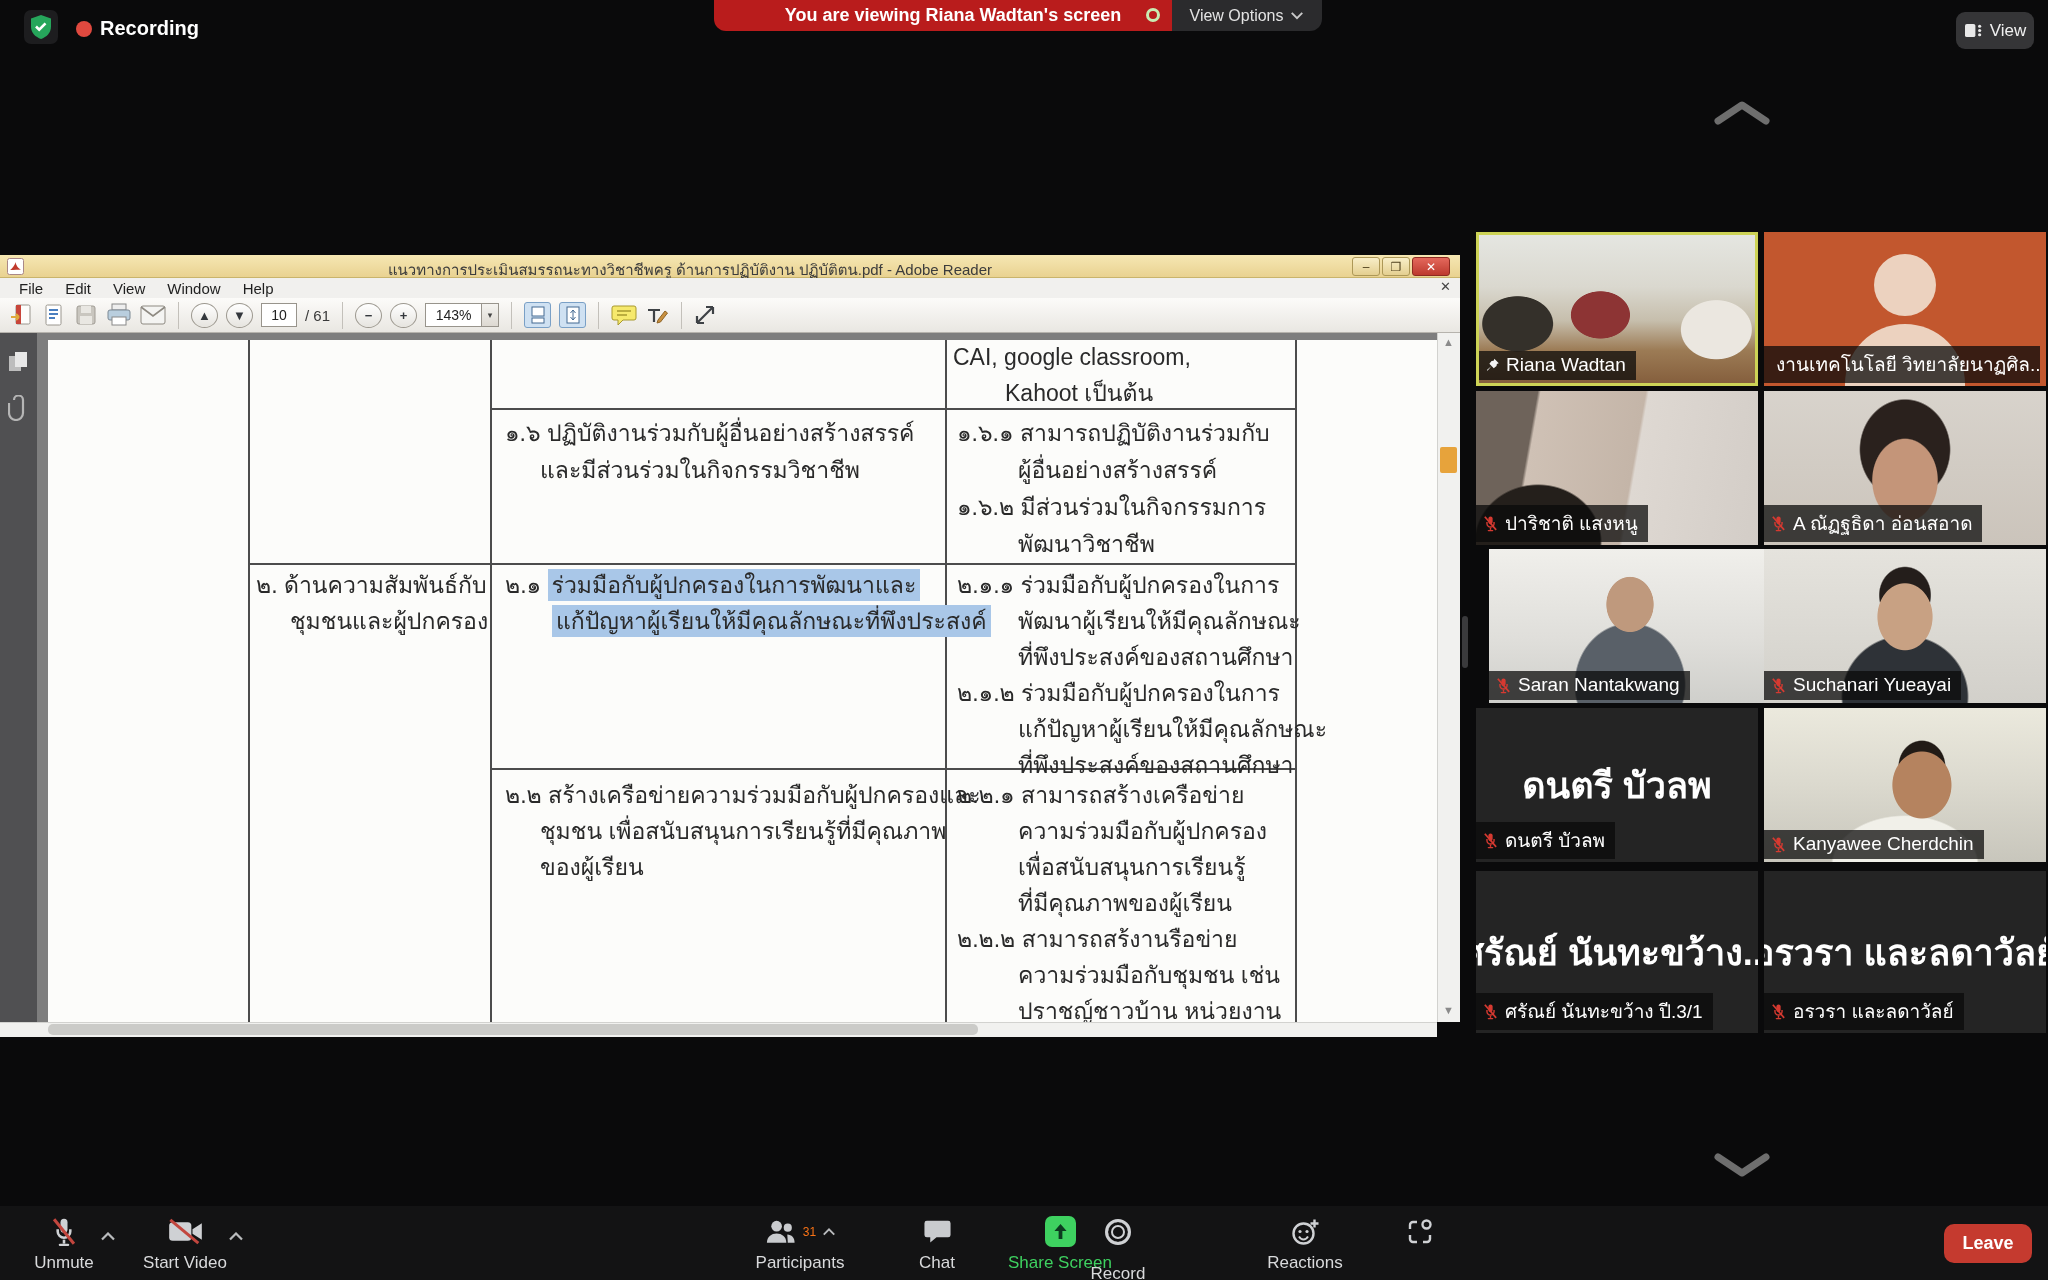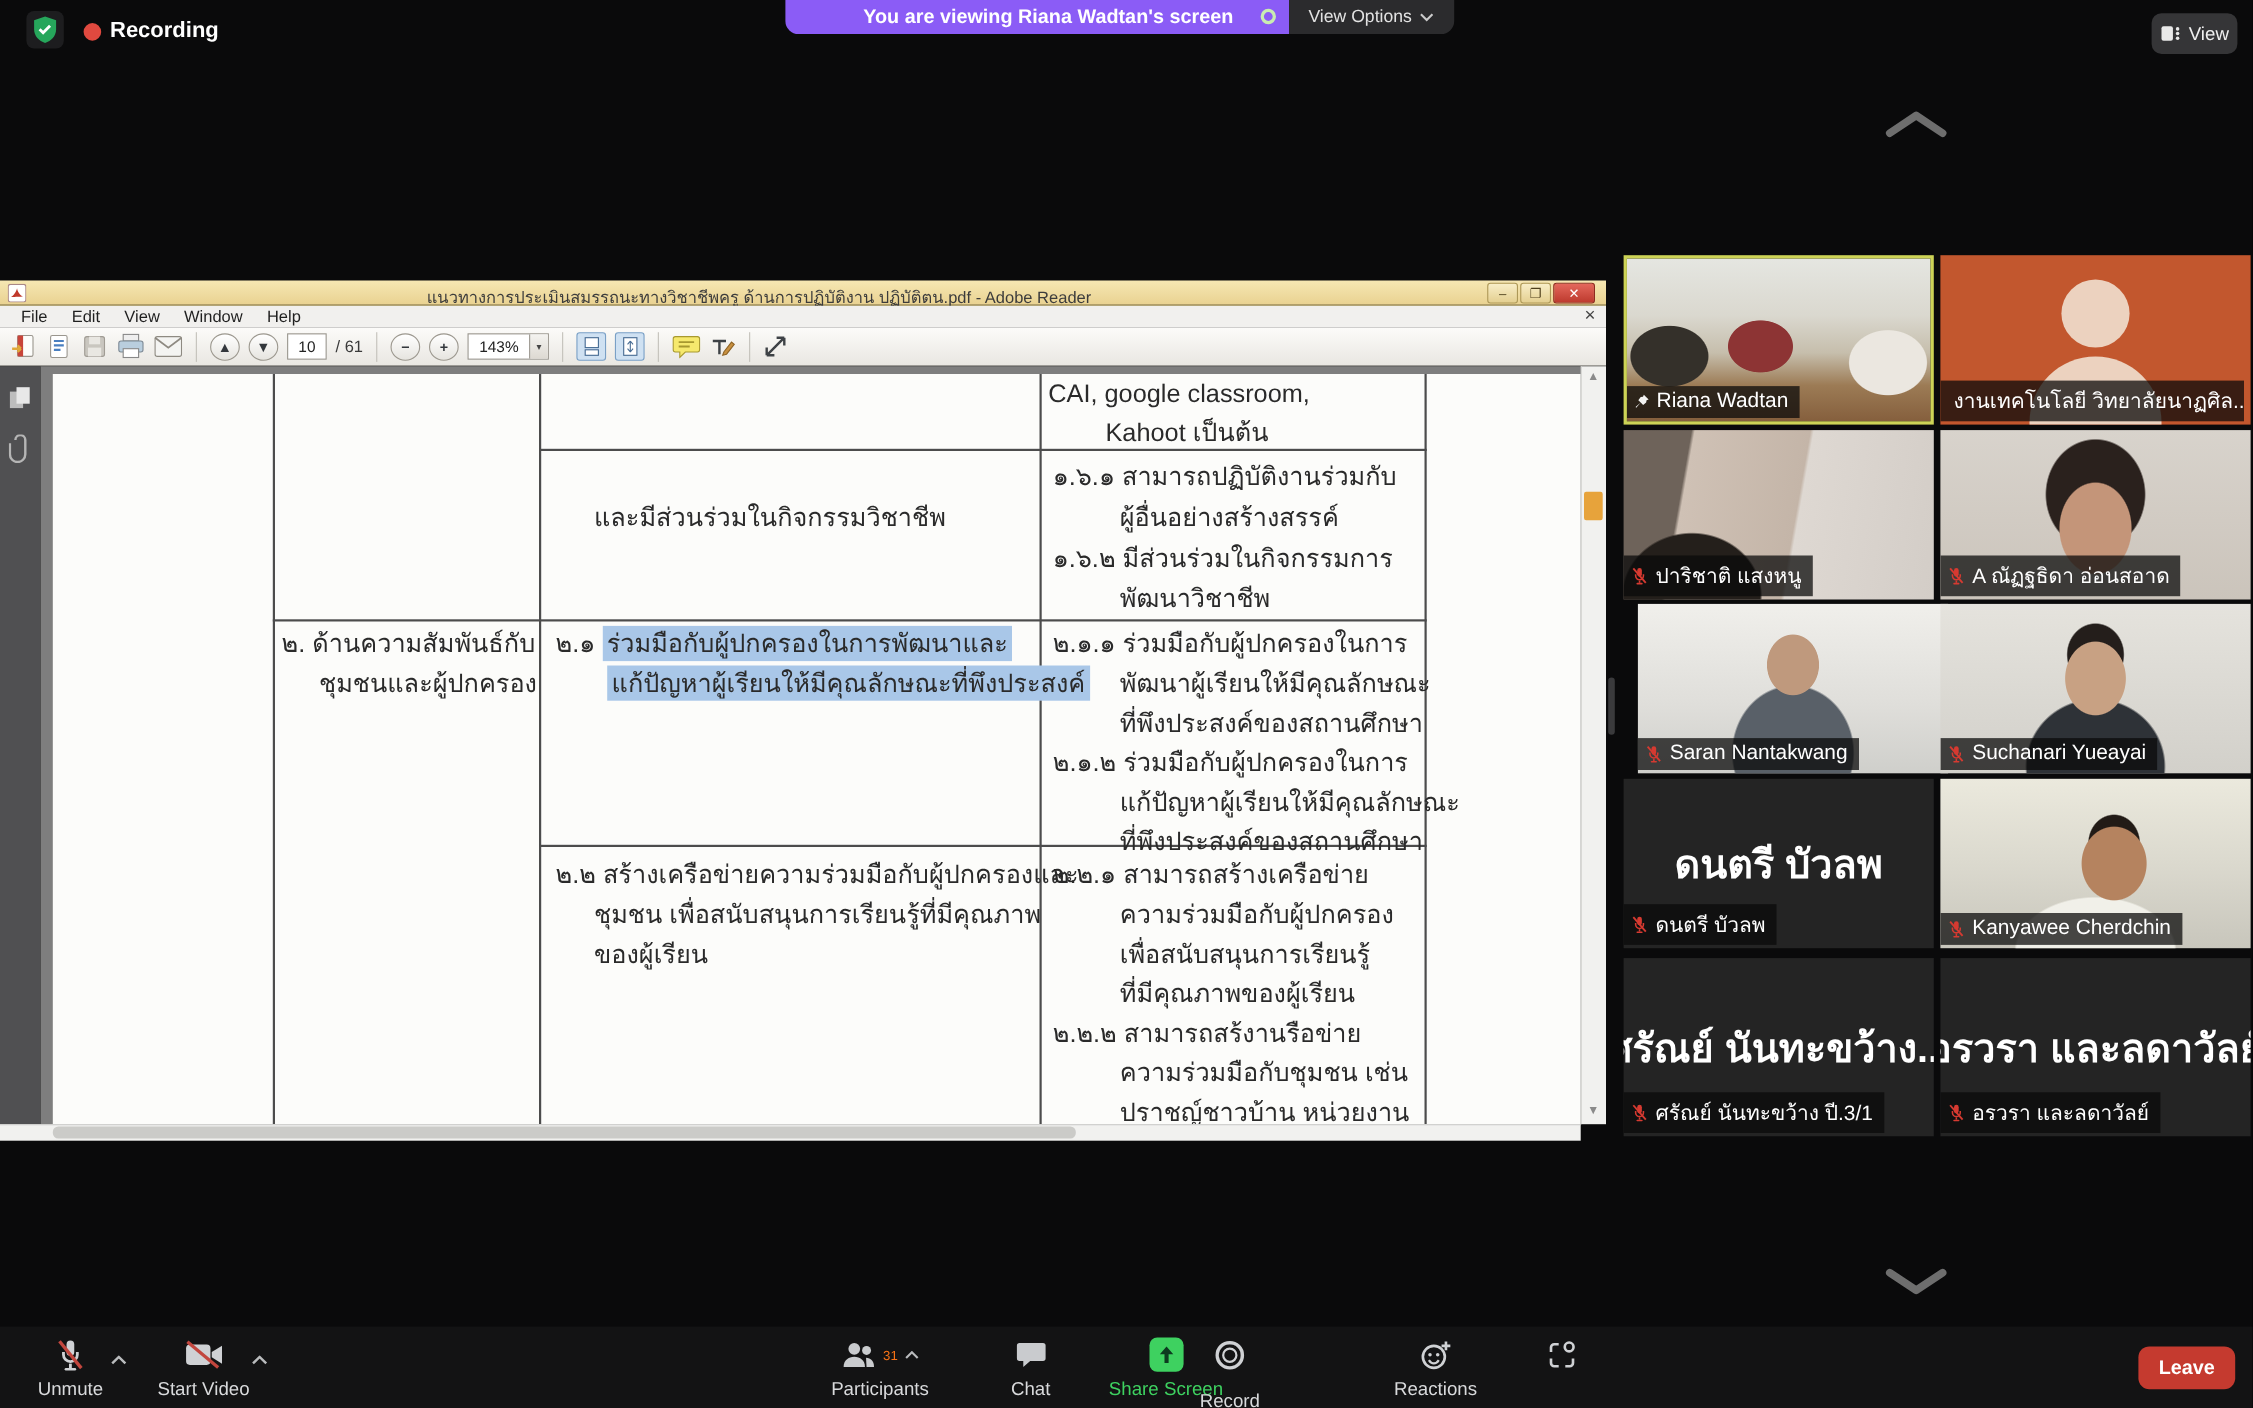--- a/index.html
+++ b/index.html
@@ -4,21 +4,21 @@
 <style>
   html,body{margin:0;padding:0;background:#000;}
   *{box-sizing:border-box;font-family:"Liberation Sans","DejaVu Sans",sans-serif;}
   #root{position:relative;width:2048px;height:1280px;background:#0a0a0b;overflow:hidden;}
   .abs{position:absolute;}
 
   
   .shield-box{position:absolute;left:24px;top:10px;width:34px;height:34px;background:#1d1d1f;border-radius:7px;display:flex;align-items:center;justify-content:center;}
   .rec-dot{position:absolute;left:76px;top:21px;width:16px;height:16px;border-radius:50%;background:#e0493f;}
   .rec-label{position:absolute;left:100px;top:17px;color:#fff;font-size:20px;font-weight:bold;}
-  .banner{position:absolute;left:714px;top:0;width:458px;height:31px;background:#8b5cf6;border-radius:0 0 0 12px;display:flex;align-items:center;justify-content:center;color:#fff;font-size:18px;font-weight:bold;padding-left:20px;}
+  .banner{position:absolute;left:714px;top:0;width:458px;height:31px;background:#b91c1c;border-radius:0 0 0 12px;display:flex;align-items:center;justify-content:center;color:#fff;font-size:18px;font-weight:bold;padding-left:20px;}
   .banner-ring{position:absolute;right:12px;top:8px;width:14px;height:14px;border:3px solid #c9ecb2;border-radius:50%;}
   .view-options{position:absolute;left:1172px;top:0;width:150px;height:31px;background:#2b2b2d;border-radius:0 0 12px 0;display:flex;align-items:center;justify-content:center;gap:7px;color:#e3e3e3;font-size:16px;}
   .view-btn{position:absolute;left:1956px;top:12px;width:78px;height:37px;background:#353537;border-radius:9px;display:flex;align-items:center;justify-content:center;gap:7px;color:#f0f0f0;font-size:17px;}
 
   
   .titlebar{position:absolute;left:0;top:255px;width:1460px;height:23px;background:linear-gradient(#f6e7b3,#e9d291);border-bottom:1px solid #c9b46c;}
   .titletext{position:absolute;left:0;top:258px;width:1380px;text-align:center;font-size:15px;color:#3c3c3c;white-space:nowrap;}
   .winbtn{position:absolute;top:257px;height:19px;border-radius:3px;display:flex;align-items:center;justify-content:center;font-size:12px;}
   .winbtn.tan{background:linear-gradient(#f8eec8,#e4cf90);border:1px solid #ad9857;color:#4e3f1c;width:28px;}
   .winbtn.red{background:linear-gradient(#e4685c,#bd3a2e);border:1px solid #8e2a20;color:#fff;width:38px;font-weight:bold;}
@@ -235,20 +235,21 @@
   <div class="vline" style="left:490px;top:340px;height:682px;"></div>
   <div class="vline" style="left:945px;top:340px;height:682px;"></div>
   <div class="vline" style="left:1295px;top:340px;height:682px;"></div>
   <div class="hline" style="left:490px;top:408px;width:807px;"></div>
   <div class="hline" style="left:248px;top:563px;width:1049px;"></div>
   <div class="hline" style="left:490px;top:768px;width:807px;"></div>
 
   <div class="tl" style="left:953px;top:342px;">CAI, google classroom,</div>
   <div class="tl" style="left:1005px;top:378px;">Kahoot เป็นต้น</div>
 
+  <div class="tl" style="left:505px;top:418px;">๑.๖ ปฏิบัติงานร่วมกับผู้อื่นอย่างสร้างสรรค์</div>
   <div class="tl" style="left:540px;top:455px;">และมีส่วนร่วมในกิจกรรมวิชาชีพ</div>
   <div class="tl" style="left:957px;top:418px;">๑.๖.๑ สามารถปฏิบัติงานร่วมกับ</div>
   <div class="tl" style="left:1018px;top:455px;">ผู้อื่นอย่างสร้างสรรค์</div>
   <div class="tl" style="left:957px;top:492px;">๑.๖.๒ มีส่วนร่วมในกิจกรรมการ</div>
   <div class="tl" style="left:1018px;top:529px;">พัฒนาวิชาชีพ</div>
 
   <div class="tl" style="left:256px;top:570px;">๒. ด้านความสัมพันธ์กับ</div>
   <div class="tl" style="left:290px;top:606px;">ชุมชนและผู้ปกครอง</div>
   <div class="tl" style="left:505px;top:570px;"><span>๒.๑</span> <span class="hl">ร่วมมือกับผู้ปกครองในการพัฒนาและ</span></div>
   <div class="tl" style="left:552px;top:606px;"><span class="hl">แก้ปัญหาผู้เรียนให้มีคุณลักษณะที่พึงประสงค์</span></div>

